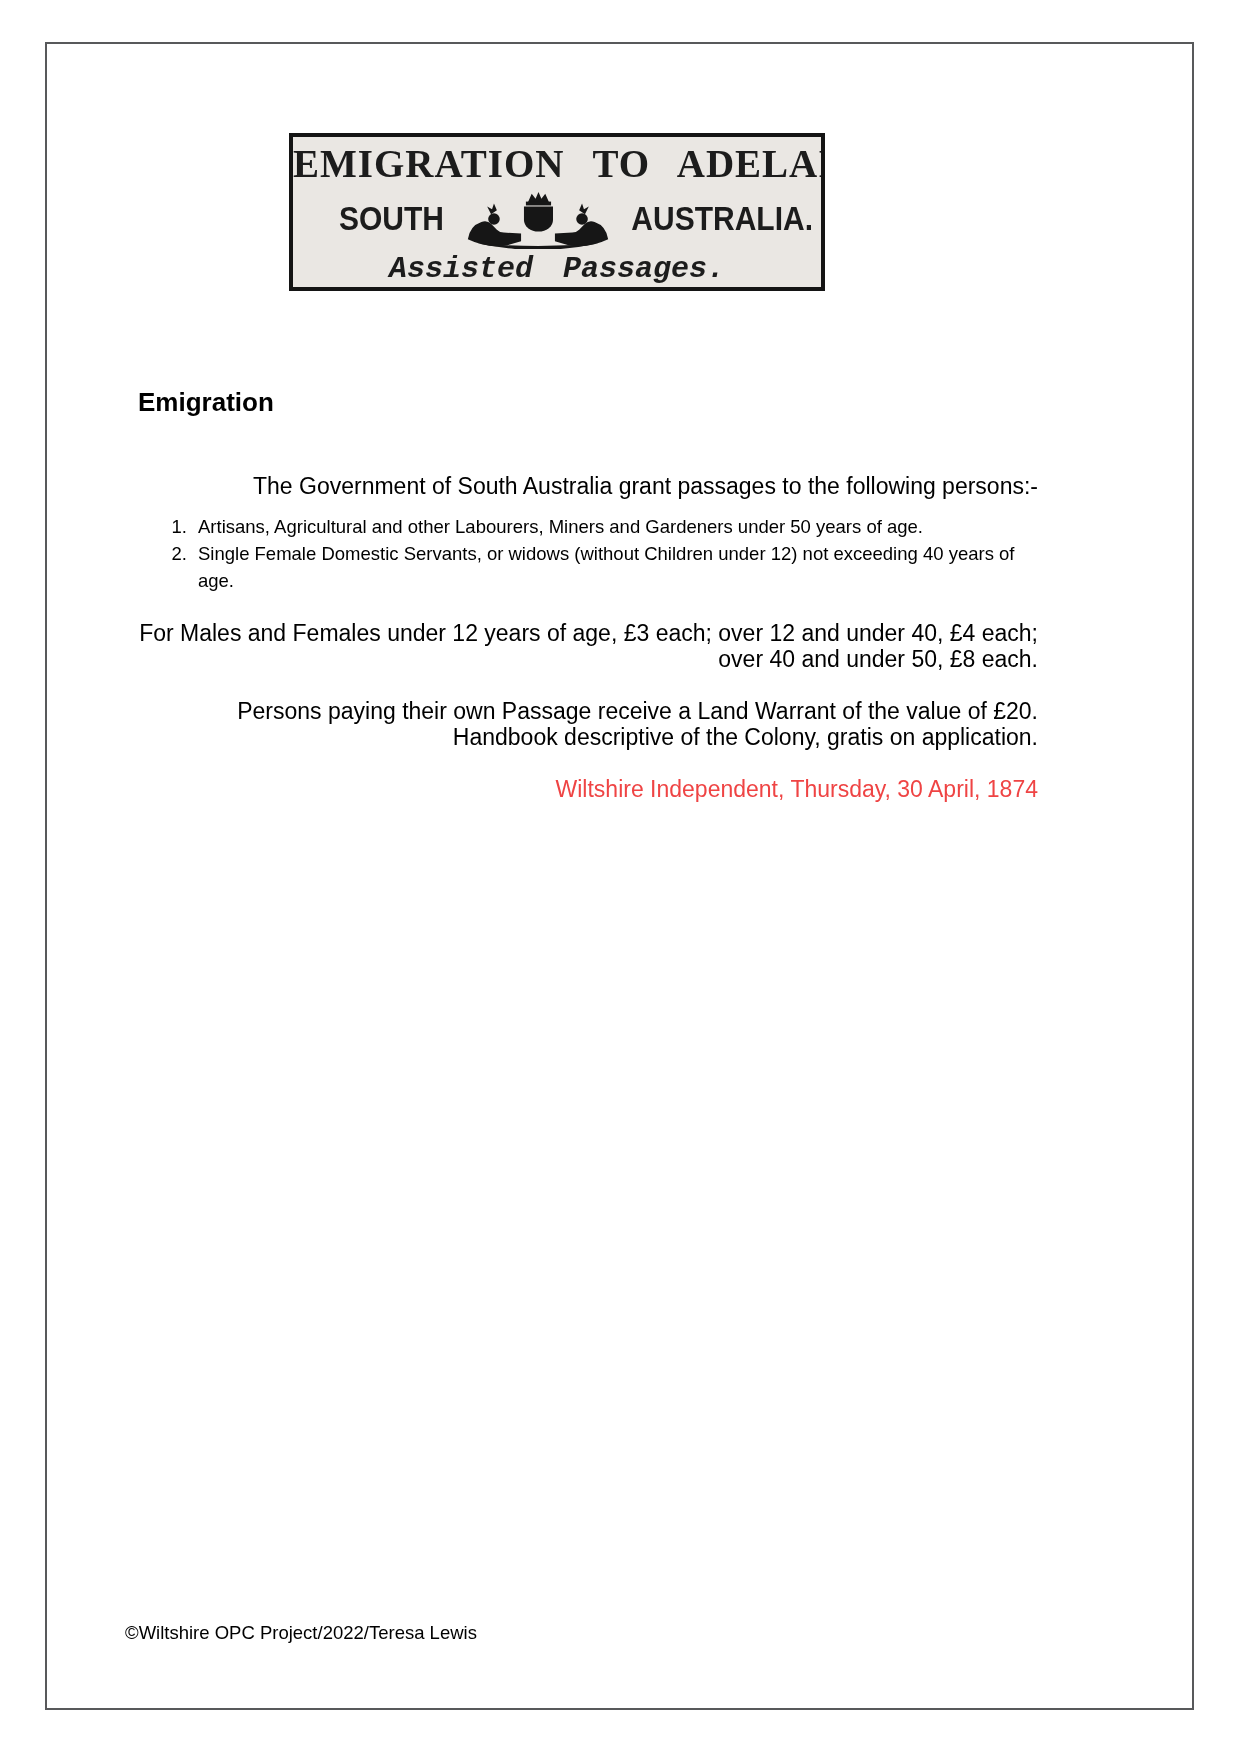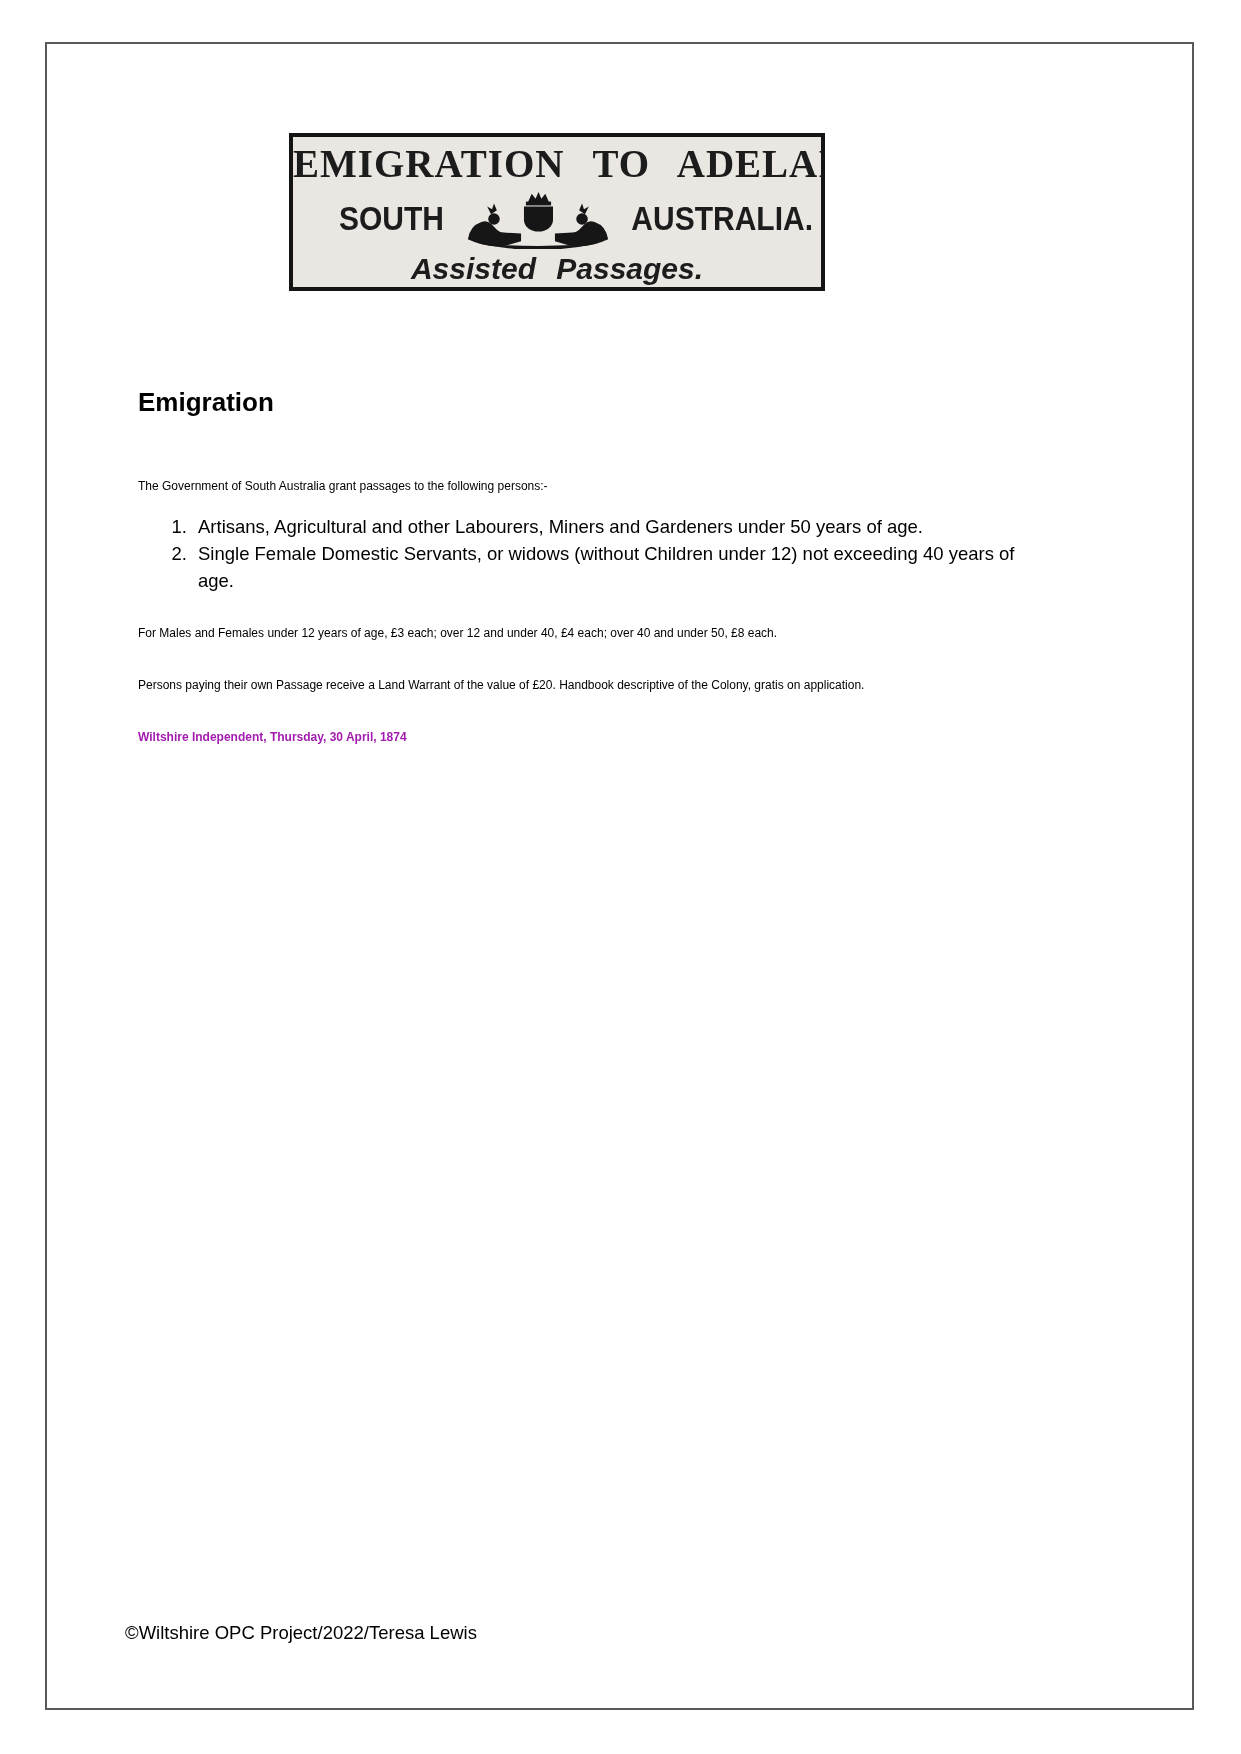--- a/index.html
+++ b/index.html
@@ -62,53 +62,54 @@
   .clip-side {
     font-family: "Liberation Sans", sans-serif;
     font-weight: bold;
     font-size: 30px;
     letter-spacing: 0px;
     transform: scaleY(1.12);
   }
   .clip-arms { flex: 0 0 auto; margin-top: 4px; }
   .clip-line3 {
     text-align: center;
-    font-family: Liberation Sans, sans-serif;
+    font-family: Liberation Mono, monospace;
     font-style: italic;
     font-weight: bold;
     font-size: 30px;
     line-height: 34px;
     word-spacing: 12px;
   }
   
   .title {
     margin-top: 96px;
     text-align: left;
     font-weight: bold;
     font-size: 26px;
     line-height: 30px;
   }
   .body-text p {
-    font-size: 12px;
+    font-size: 23px;
     line-height: 26px;
     margin: 26px 0 0 0;
     max-width: 900px;
+    text-align: right;
   }
   .body-text p.intro { margin-top: 56px; }
   .body-text ol {
     margin: 14px 0 0 0;
     padding-left: 54px;
     max-width: 900px;
     font-size: 18.5px;
     line-height: 27px;
   }
   .body-text ol li { padding-left: 6px; max-width: 856px; }
   .citation {
-    font-weight: bold;
-    color: #a21caf;
+    font-weight: normal;
+    color: #ef4444;
   }
   .footer {
     position: absolute;
     left: 78px;
     bottom: 62px;
     font-size: 18.5px;
     line-height: 26px;
   }
 </style>
 </head>

